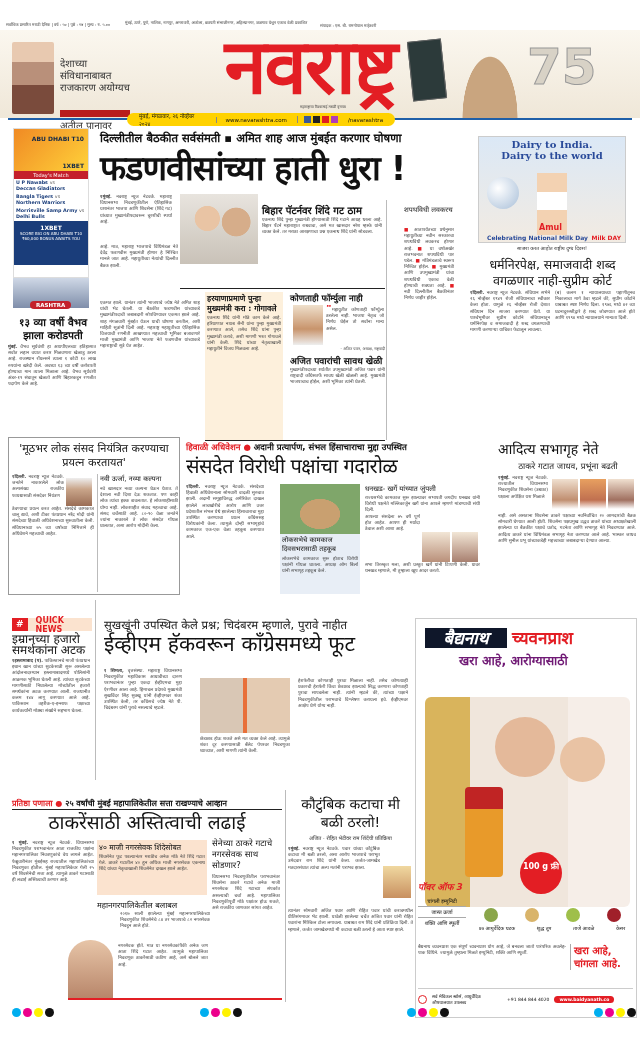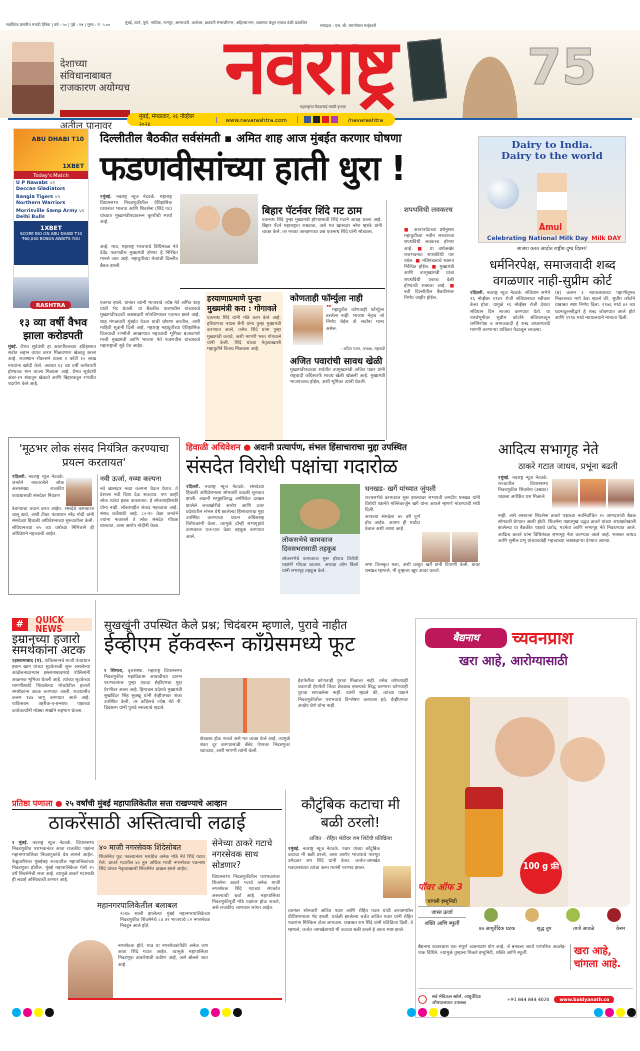--- a/index.html
+++ b/index.html
@@ -163,21 +163,21 @@
 <div class="abs" style="left:95px;top:600px;width:1px;height:180px;background:#bbb"></div>
 
 <div class="abs" style="left:104px;top:617px;width:320px;font-size:11.5px;white-space:nowrap;color:#222">सुखखूंनी उपस्थित केले प्रश्न; चिदंबरम म्हणाले, पुरावे नाहीत</div>
 <div class="abs hd" style="left:104px;top:630px;width:320px;font-size:21px;line-height:28px;font-weight:normal;white-space:nowrap">ईव्हीएम हॅकवरून काँग्रेसमध्ये फूट</div>
 <div class="abs filler" style="left:104px;top:668px;width:78px;height:110px;overflow:hidden"><b>१ शिमला,</b> वृत्तसंस्था. महाराष्ट्र विधानसभा निवडणुकीत महाविकास आघाडीच्या दारुण पराभवानंतर पुन्हा एकदा ईव्हीएमचा मुद्दा ऐरणीवर आला आहे. हिमाचल प्रदेशचे मुख्यमंत्री सुखविंदर सिंह सुक्खू यांनी ईव्हीएमवर शंका उपस्थित केली, तर काँग्रेसचे ज्येष्ठ नेते पी. चिदंबरम यांनी पुरावे नसल्याचे म्हटले.</div>
 <div class="abs" style="left:200px;top:678px;width:90px;height:55px;background:linear-gradient(90deg,#d9c7b5 0 48%,#e8703a 48% 52%,#e4cbb2 52%)"></div>
 <div class="abs filler" style="left:200px;top:736px;width:90px;height:44px;overflow:hidden">छेडछाड होऊ शकते असे मत व्यक्त केले आहे. त्यामुळे शंका दूर करण्यासाठी बॅलेट पेपरवर निवडणुका घ्याव्यात, अशी मागणी त्यांनी केली.</div>
 <div class="abs filler" style="left:298px;top:678px;width:110px;height:102px;overflow:hidden">हेराफेरीचा कोणताही पुरावा मिळाला नाही. तसेच कोणत्याही प्रकारची हेराफेरी किंवा छेडछाड झाल्याचे सिद्ध करणारा कोणताही पुरावा सापडलेला नाही. त्यांनी म्हटले की, त्यांच्या पक्षाने निवडणुकीतील पराभवाचे विश्लेषण करायला हवे. ईव्हीएमवर आक्षेप घेणे योग्य नाही.</div>
 
 <div class="abs" style="left:415px;top:618px;width:222px;height:400px;border:1px solid #ccc;background:#fff"></div>
-<div class="abs" style="left:425px;top:628px;width:82px;height:20px;background:#be185d;border-radius:7px;color:#fff;font-weight:bold;font-style:italic;font-size:10px;text-align:center;line-height:20px">बैद्यनाथ</div>
+<div class="abs" style="left:425px;top:628px;width:82px;height:20px;background:#0f172a;border-radius:0;color:#fff;font-weight:bold;font-style:italic;font-size:17px;text-align:center;line-height:20px">बैद्यनाथ</div>
 <div class="abs" style="left:512px;top:626px;color:#e31e24;font-weight:bold;font-size:17px">च्यवनप्राश</div>
 <div class="abs" style="left:415px;top:652px;width:197px;text-align:center;color:#701a75;font-weight:bold;font-size:12.5px;line-height:17px">
   <div>खरा आहे, आरोग्यासाठी</div>
 </div>
 <div class="abs" style="left:425px;top:697px;width:205px;height:210px;border-radius:6px;background:linear-gradient(90deg,#d9b45c 0 22%,#f0e6dc 22% 70%,#f6eee8 70%);overflow:hidden">
   <div style="position:absolute;left:70px;top:20px;width:60px;height:60px;border-radius:50%;background:#e4b99a"></div>
   <div style="position:absolute;left:135px;top:40px;width:45px;height:45px;border-radius:50%;background:#e9c3a4"></div>
   <div style="position:absolute;left:40px;top:90px;width:38px;height:90px;background:linear-gradient(180deg,#c02424 0 25%,#e89a2a 25%);border-radius:4px"></div>
 </div>
 <div class="abs" style="left:520px;top:852px;width:42px;height:42px;border-radius:50%;background:#e31e24;color:#fff;font-weight:bold;font-size:8px;text-align:center;line-height:10px;padding-top:10px">100 g फ्री</div>

